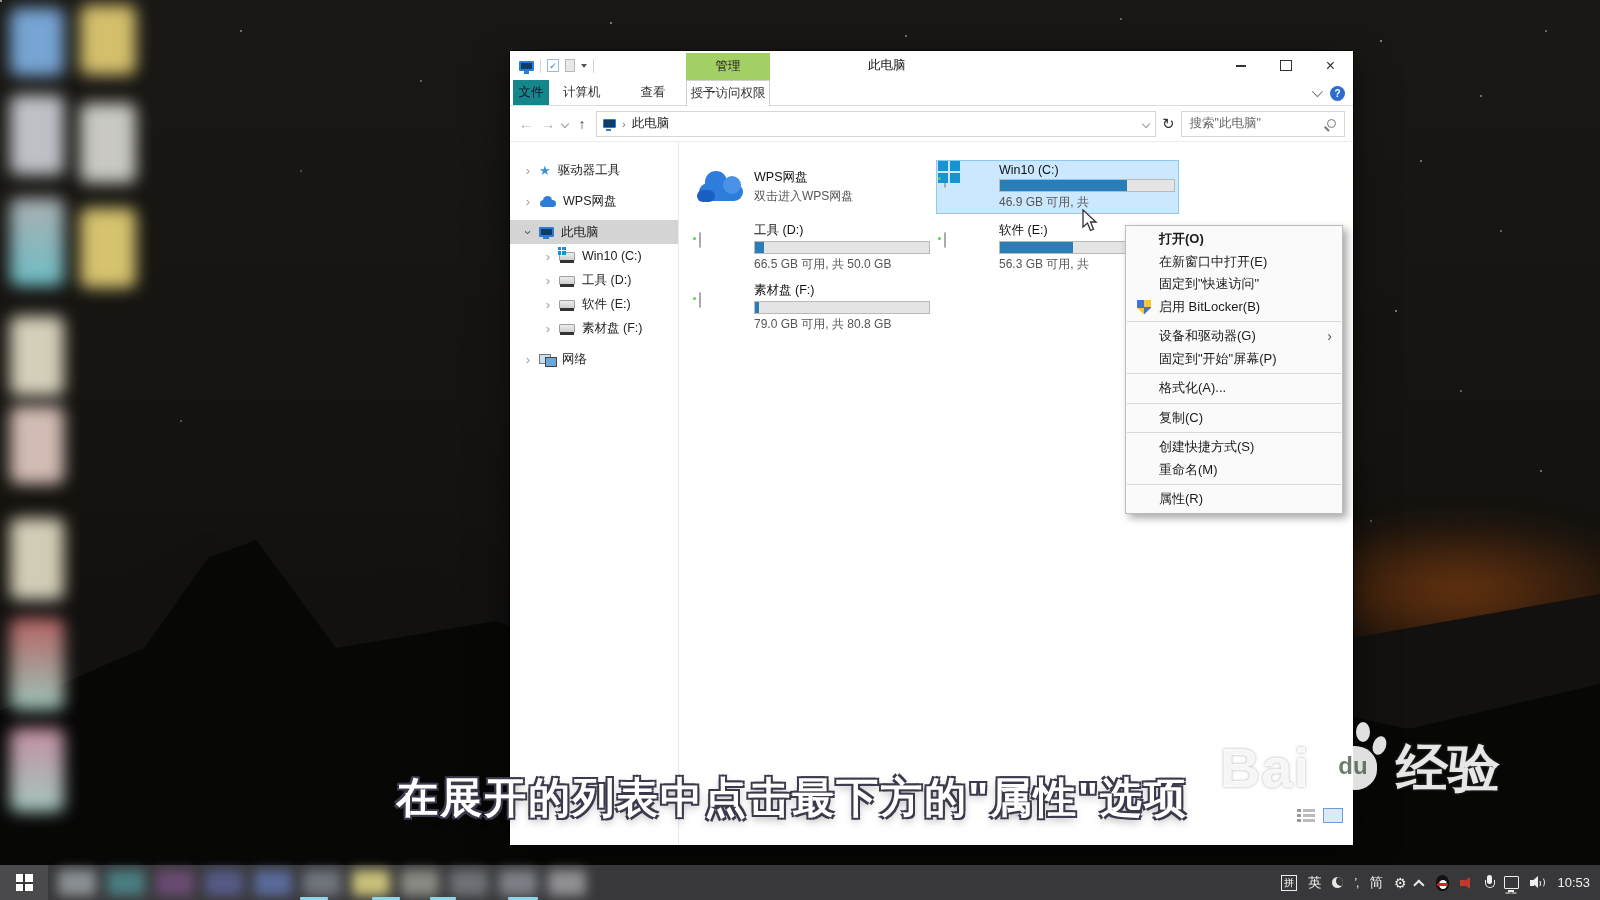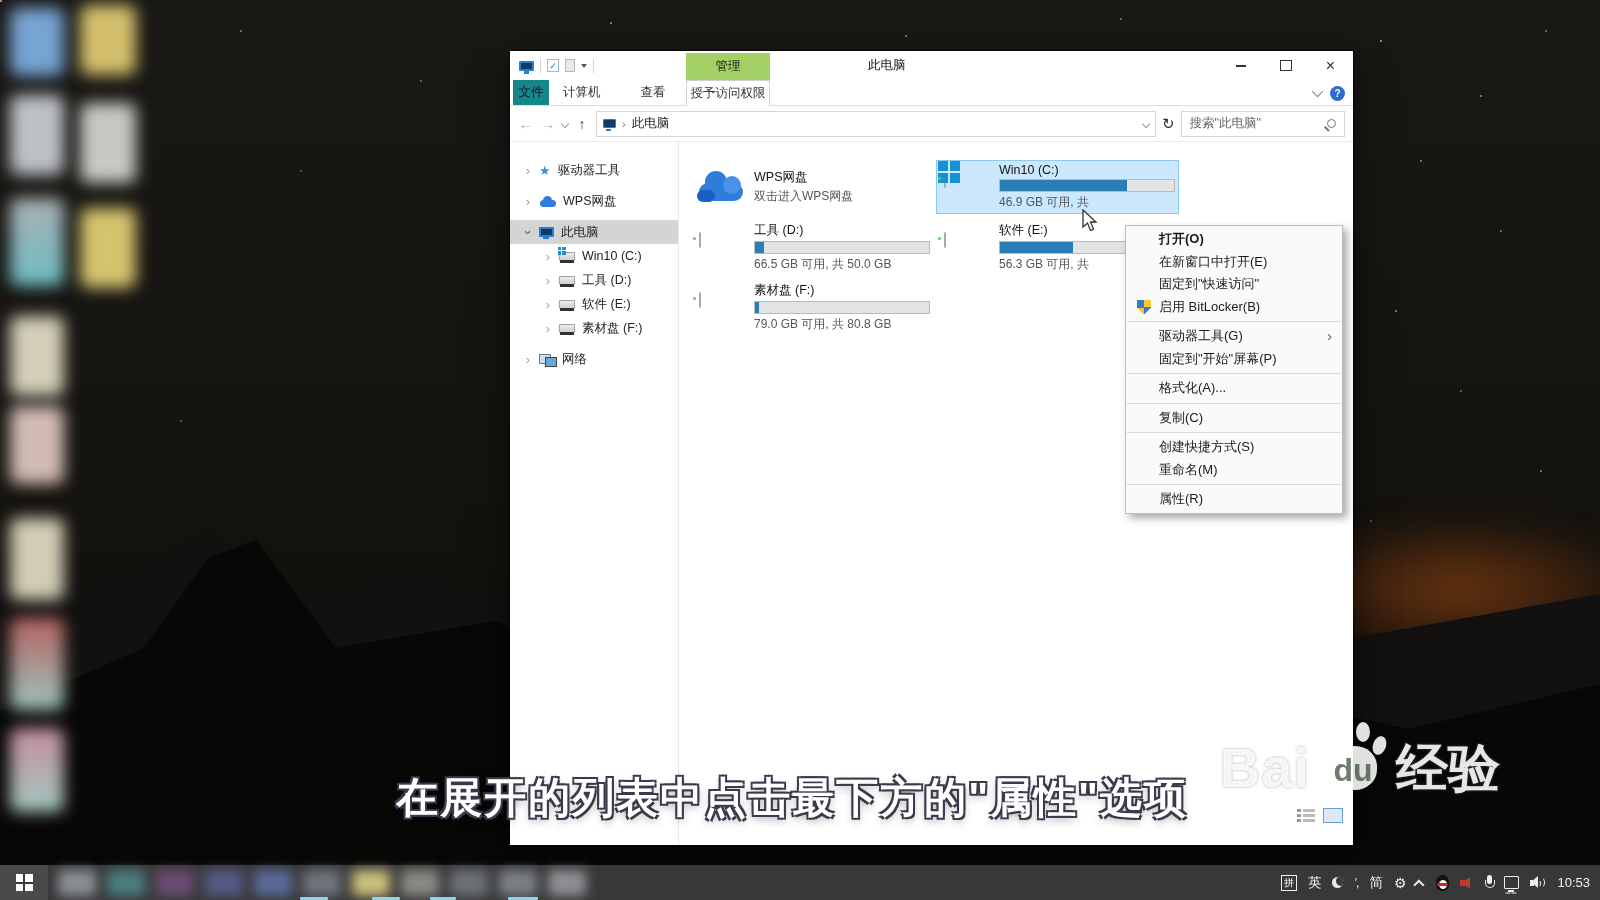--- a/index.html
+++ b/index.html
@@ -152,21 +152,21 @@
   #wm .row1{display:flex;align-items:flex-end;gap:6px;}
   #wm .brand{font-size:56px;font-weight:bold;letter-spacing:1px;line-height:1;}
   #wm .cn{font-size:52px;font-weight:bold;line-height:1.05;}
   .paw{position:relative;width:74px;height:74px;}
   .paw i{position:absolute;background:rgba(255,255,255,.88);border-radius:50%;}
   .paw .t1{left:4px;top:16px;width:13px;height:19px;transform:rotate(-20deg);}
   .paw .t2{left:21px;top:2px;width:14px;height:20px;}
   .paw .t3{left:40px;top:0;width:14px;height:20px;}
   .paw .t4{left:57px;top:14px;width:13px;height:19px;transform:rotate(20deg);}
   .paw .pad{left:13px;top:24px;width:48px;height:44px;border-radius:46%;}
-  .paw .du{position:absolute;left:0;top:30px;width:74px;text-align:center;font-size:32px;font-weight:bold;color:rgba(60,80,60,.75);text-shadow:none;}
+  .paw .du{position:absolute;left:0;top:30px;width:74px;text-align:center;font-size:24px;font-weight:bold;color:rgba(60,80,60,.75);text-shadow:none;}
   #wm .url{font-size:38px;margin-top:2px;letter-spacing:1px;color:rgba(255,255,255,.85);}
 
   
   #taskbar{position:absolute;left:0;bottom:0;width:1600px;height:35px;background:#38383a;z-index:40;display:flex;align-items:center;}
   .start{width:48px;height:35px;display:flex;align-items:center;justify-content:center;background:#4a4a4c;}
   .winlogo-tb{width:17px;height:17px;
     background:linear-gradient(#38383a,#38383a) center/2px 100% no-repeat,linear-gradient(#38383a,#38383a) center/100% 2px no-repeat,#fff;}
   .tb-blur{position:relative;display:flex;gap:11px;padding-left:10px;height:35px;align-items:center;filter:blur(6px);}
   .tb-blur span{width:38px;height:26px;border-radius:4px;}
   .tb-underlines{position:absolute;left:0;bottom:0;width:600px;height:3px;z-index:41;}
@@ -388,21 +388,21 @@
       </div>
     </div>
   </div>
 
   <div id="ctx">
     <div class="mi bold">打开(O)</div>
     <div class="mi">在新窗口中打开(E)</div>
     <div class="mi">固定到"快速访问"</div>
     <div class="mi"><span class="shield"></span><span>启用 BitLocker(B)</span></div>
     <div class="msep"></div>
-    <div class="mi"><span>驱动器工具(G)</span><span class="sub">›</span></div>
+    <div class="mi"><span>设备和驱动器(G)</span><span class="sub">›</span></div>
     <div class="mi">固定到"开始"屏幕(P)</div>
     <div class="msep"></div>
     <div class="mi">格式化(A)...</div>
     <div class="msep"></div>
     <div class="mi">复制(C)</div>
     <div class="msep"></div>
     <div class="mi">创建快捷方式(S)</div>
     <div class="mi">重命名(M)</div>
     <div class="msep"></div>
     <div class="mi">属性(R)</div>

